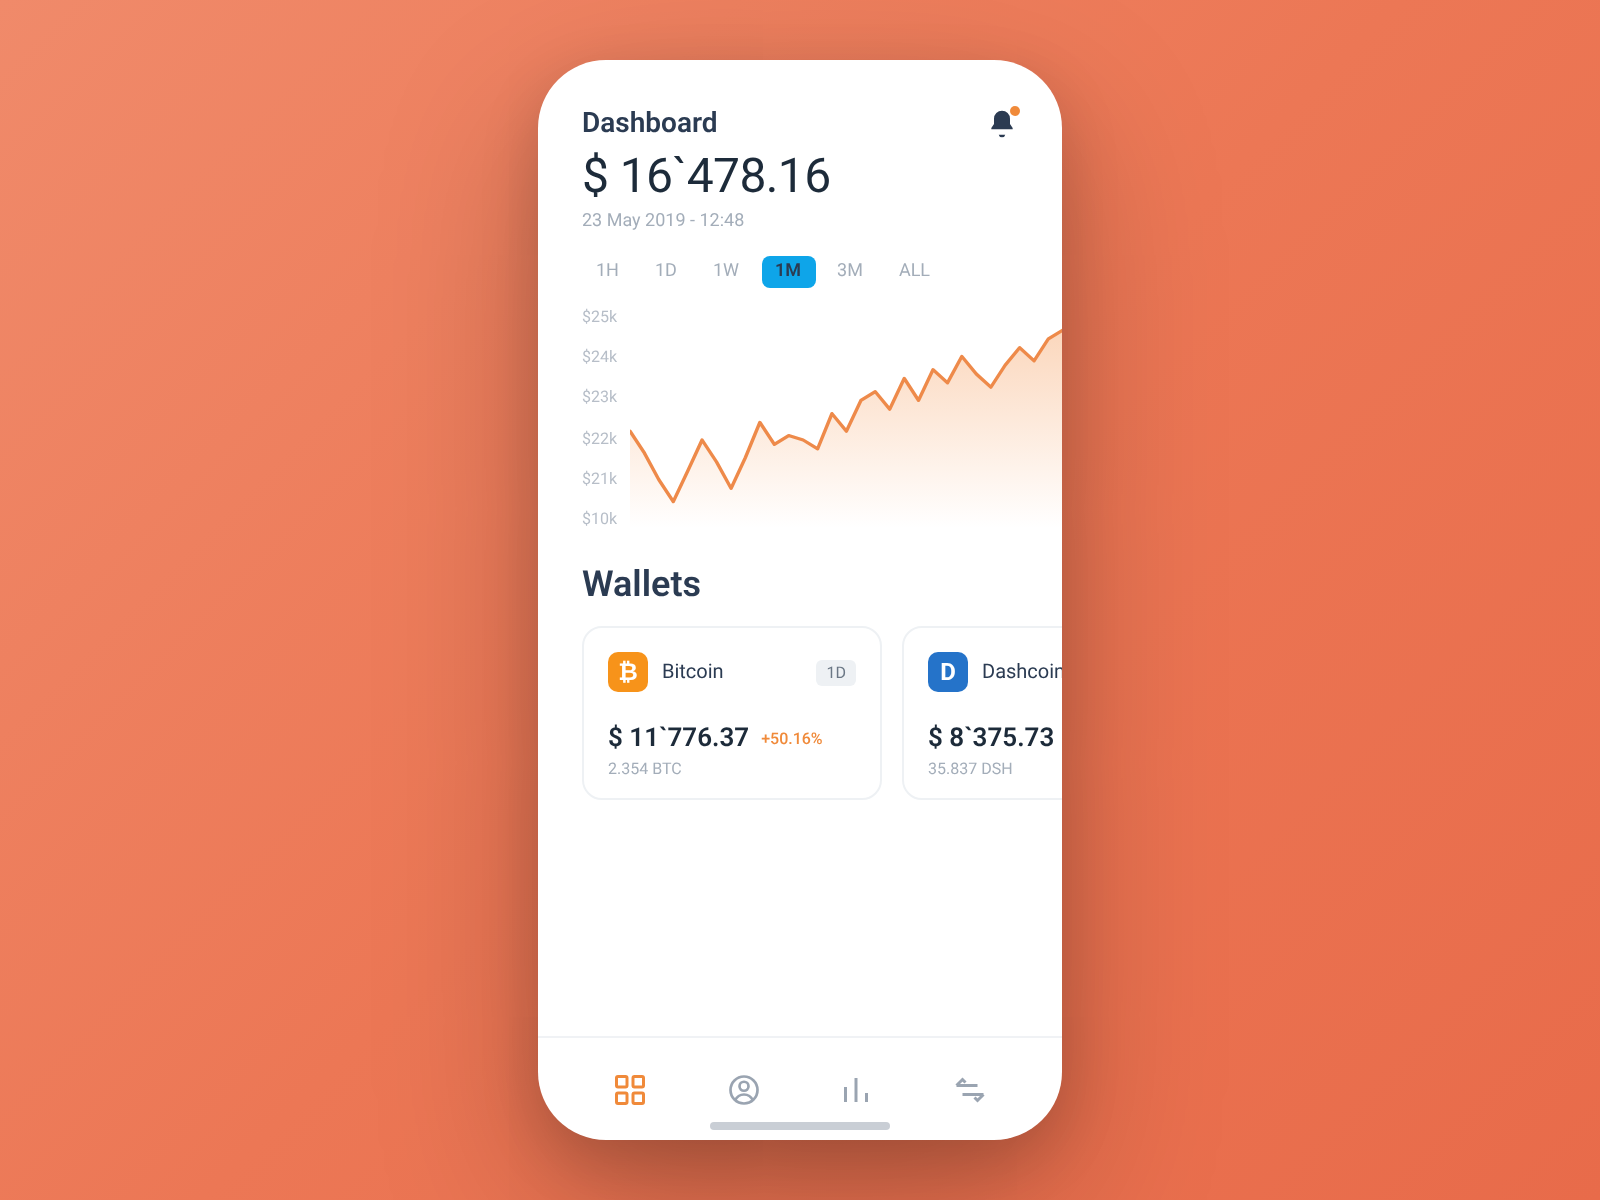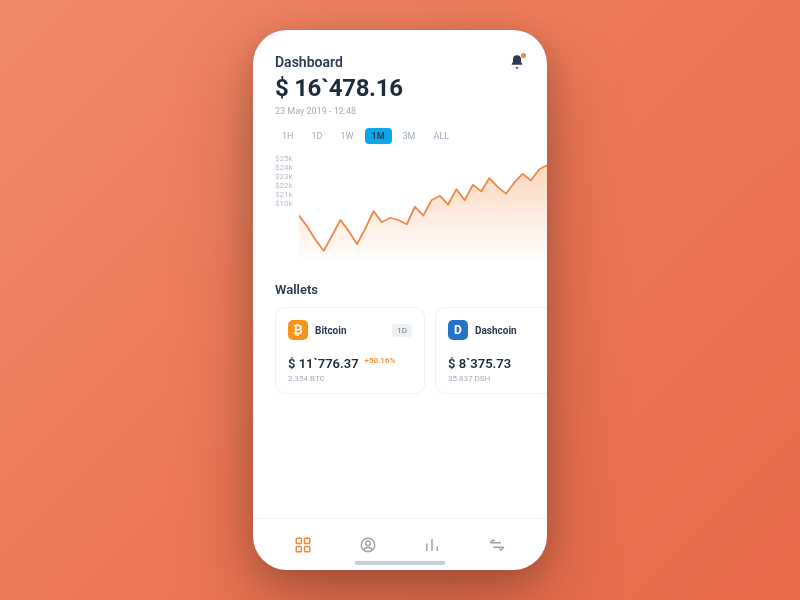--- a/index.html
+++ b/index.html
@@ -4,57 +4,57 @@
 <style>
   * { box-sizing: border-box; margin: 0; padding: 0; }
   body {
     width: 800px; height: 600px;
     background: linear-gradient(135deg, #f08a6a 0%, #ec7755 50%, #e86b4a 100%);
     display: flex; align-items: center; justify-content: center;
     font-family: -apple-system, BlinkMacSystemFont, "Segoe UI", Roboto, sans-serif;
     overflow: hidden;
   }
   .phone {
-    width: 294px; height: 540px;
+    width: 262px; height: 540px;
     background: #ffffff;
     border-radius: 34px;
     box-shadow: 0 30px 80px rgba(0,0,0,0.25), 0 10px 30px rgba(0,0,0,0.15);
     overflow: hidden;
     position: relative;
     display: flex; flex-direction: column;
   }
   .content { padding: 24px 22px 0 22px; flex: 1; overflow: hidden; }
   .header-row { display: flex; justify-content: space-between; align-items: flex-start; }
   .title { font-size: 14px; font-weight: 600; color: #2b3b52; }
   .bell { position: relative; color: #2b3b52; cursor: pointer; }
   .bell .dot { position: absolute; top: -1px; right: -1px; width: 5px; height: 5px; background: #f08a3a; border-radius: 50%; }
-  .balance { font-size: 24px; font-weight: 700; color: #1d2b3a; margin-top: 4px; letter-spacing: -0.3px; }
+  .balance { font-size: 24px; font-weight: 400; color: #1d2b3a; margin-top: 4px; letter-spacing: -0.3px; }
   .timestamp { font-size: 9px; color: #a3adb9; margin-top: 4px; }
   .ranges { display: flex; gap: 4px; margin-top: 12px; }
   .range { font-size: 9px; color: #a3adb9; padding: 3px 7px; border-radius: 4px; cursor: pointer; }
   .range.active { background: #0ea5e9; color: #2b3b52; font-weight: 600; }
   .chart-wrap { display: flex; margin-top: 10px; margin-right: -22px; }
-  .y-axis { display: flex; flex-direction: column; height: 110px; padding-right: 6px; }
+  .y-axis { display: flex; flex-direction: column; justify-content: space-between; height: 110px; padding-right: 6px; }
   .y-tick { font-size: 8px; color: #b7bec8; text-align: right; }
   .chart-svg { flex: 1; height: 110px; }
-  .section-h { font-size: 13px; font-weight: 600; color: #2b3b52; margin-top: 18px; }
+  .section-h { font-size: 18px; font-weight: 600; color: #2b3b52; margin-top: 18px; }
   .wallets { display: flex; gap: 10px; margin-top: 10px; margin-right: -22px; overflow: hidden; }
   .wallet {
     min-width: 150px; max-width: 150px;
     border: 1px solid #eef1f4; border-radius: 10px;
     padding: 12px 12px 10px 12px;
     background: #fff;
   }
   .wallet-top { display: flex; align-items: center; gap: 7px; }
   .coin-icon { width: 20px; height: 20px; border-radius: 5px; display: flex; align-items: center; justify-content: center; font-size: 12px; font-weight: 700; color: #fff; }
   .coin-btc { background: #f7931a; }
   .coin-dash { background: #2573c9; }
-  .coin-name { font-size: 10px; font-weight: 700; color: #2b3b52; flex: 1; }
+  .coin-name { font-size: 10px; font-weight: 400; color: #2b3b52; flex: 1; }
   .badge { font-size: 8px; background: #eef1f4; color: #6b7785; padding: 2px 5px; border-radius: 3px; }
-  .wallet-val { font-size: 13px; font-weight: 600; color: #1d2b3a; margin-top: 16px; display: flex; align-items: flex-start; gap: 6px;}
+  .wallet-val { font-size: 13px; font-weight: 600; color: #1d2b3a; margin-top: 16px; display: flex; align-items: center; gap: 6px;}
   .wallet-change { font-size: 8px; color: #f08a3a; font-weight: 500;}
   .wallet-sub { font-size: 8px; color: #a3adb9; margin-top: 3px; }
   .tabbar {
     height: 52px; border-top: 1px solid #f0f2f5;
     display: flex; justify-content: space-around; align-items: center;
     padding: 0 18px;
   }
   .tab { color: #9aa4b1; cursor: pointer; display:flex; align-items:center; justify-content:center; width:30px; height:30px;}
   .tab.active { color: #f08a3a; }
   .home-indicator { position: absolute; bottom: 5px; left: 50%; transform: translateX(-50%); width: 90px; height: 4px; background: #c9ced5; border-radius: 3px; }

